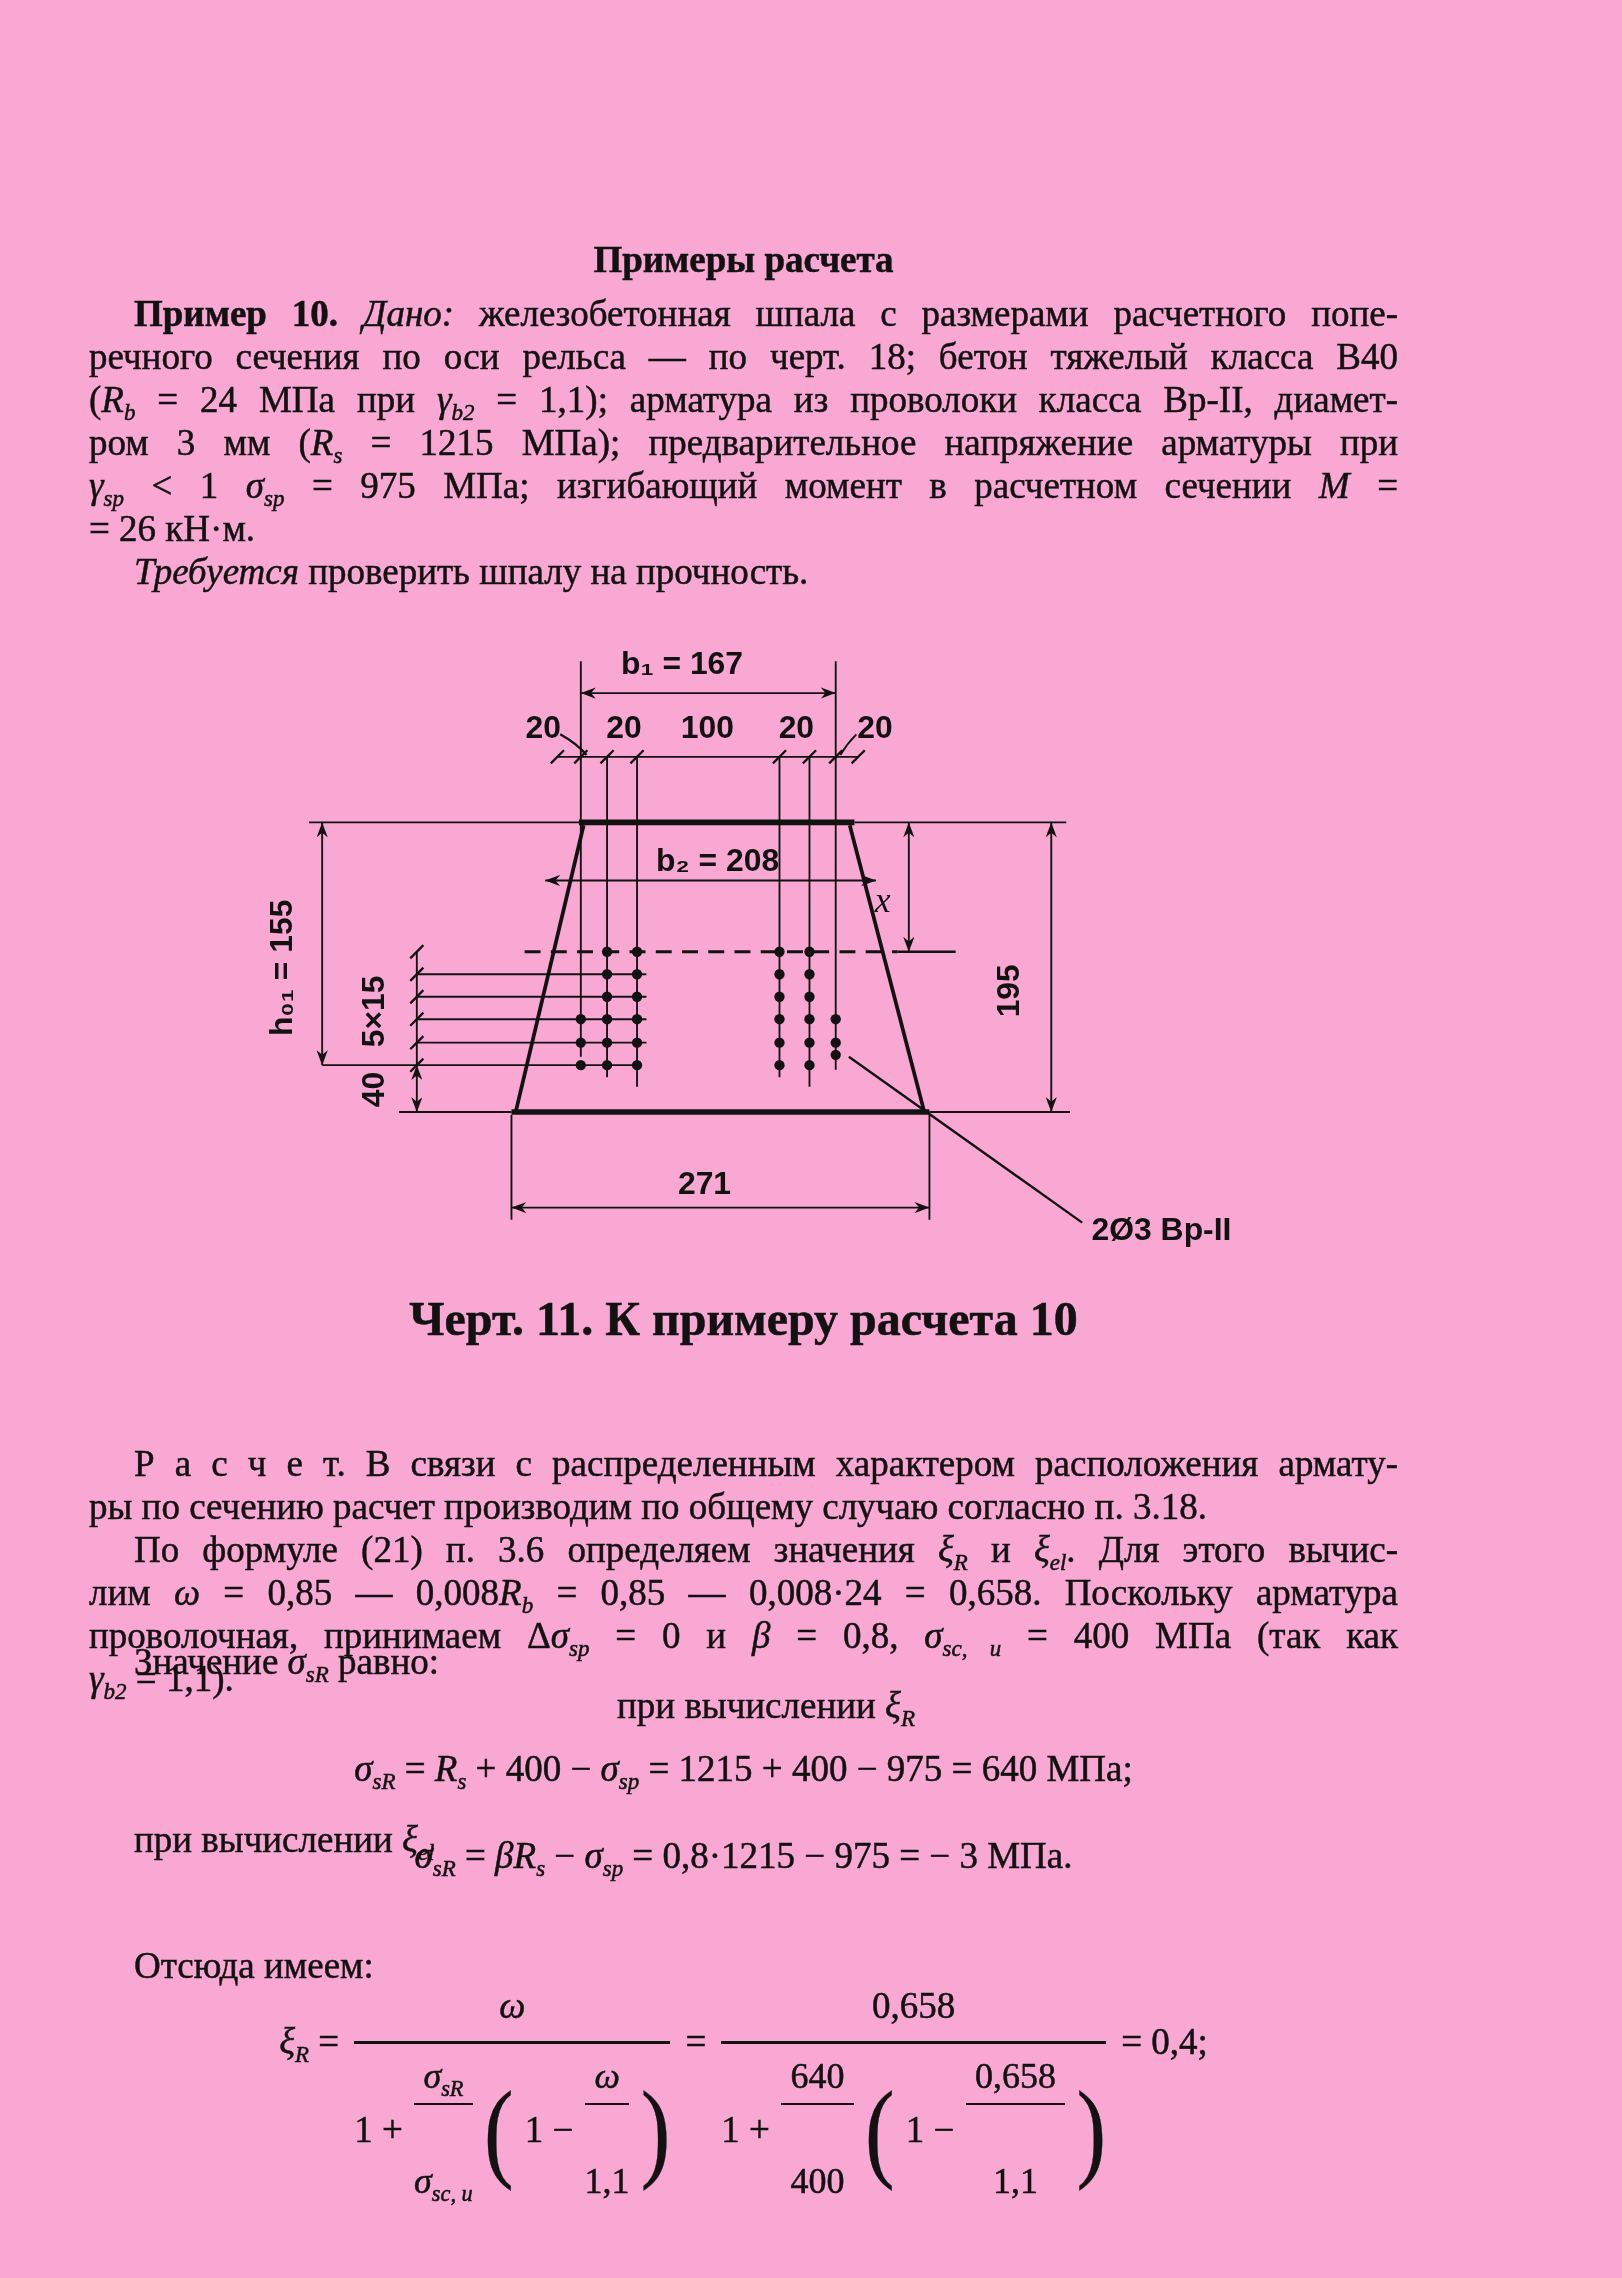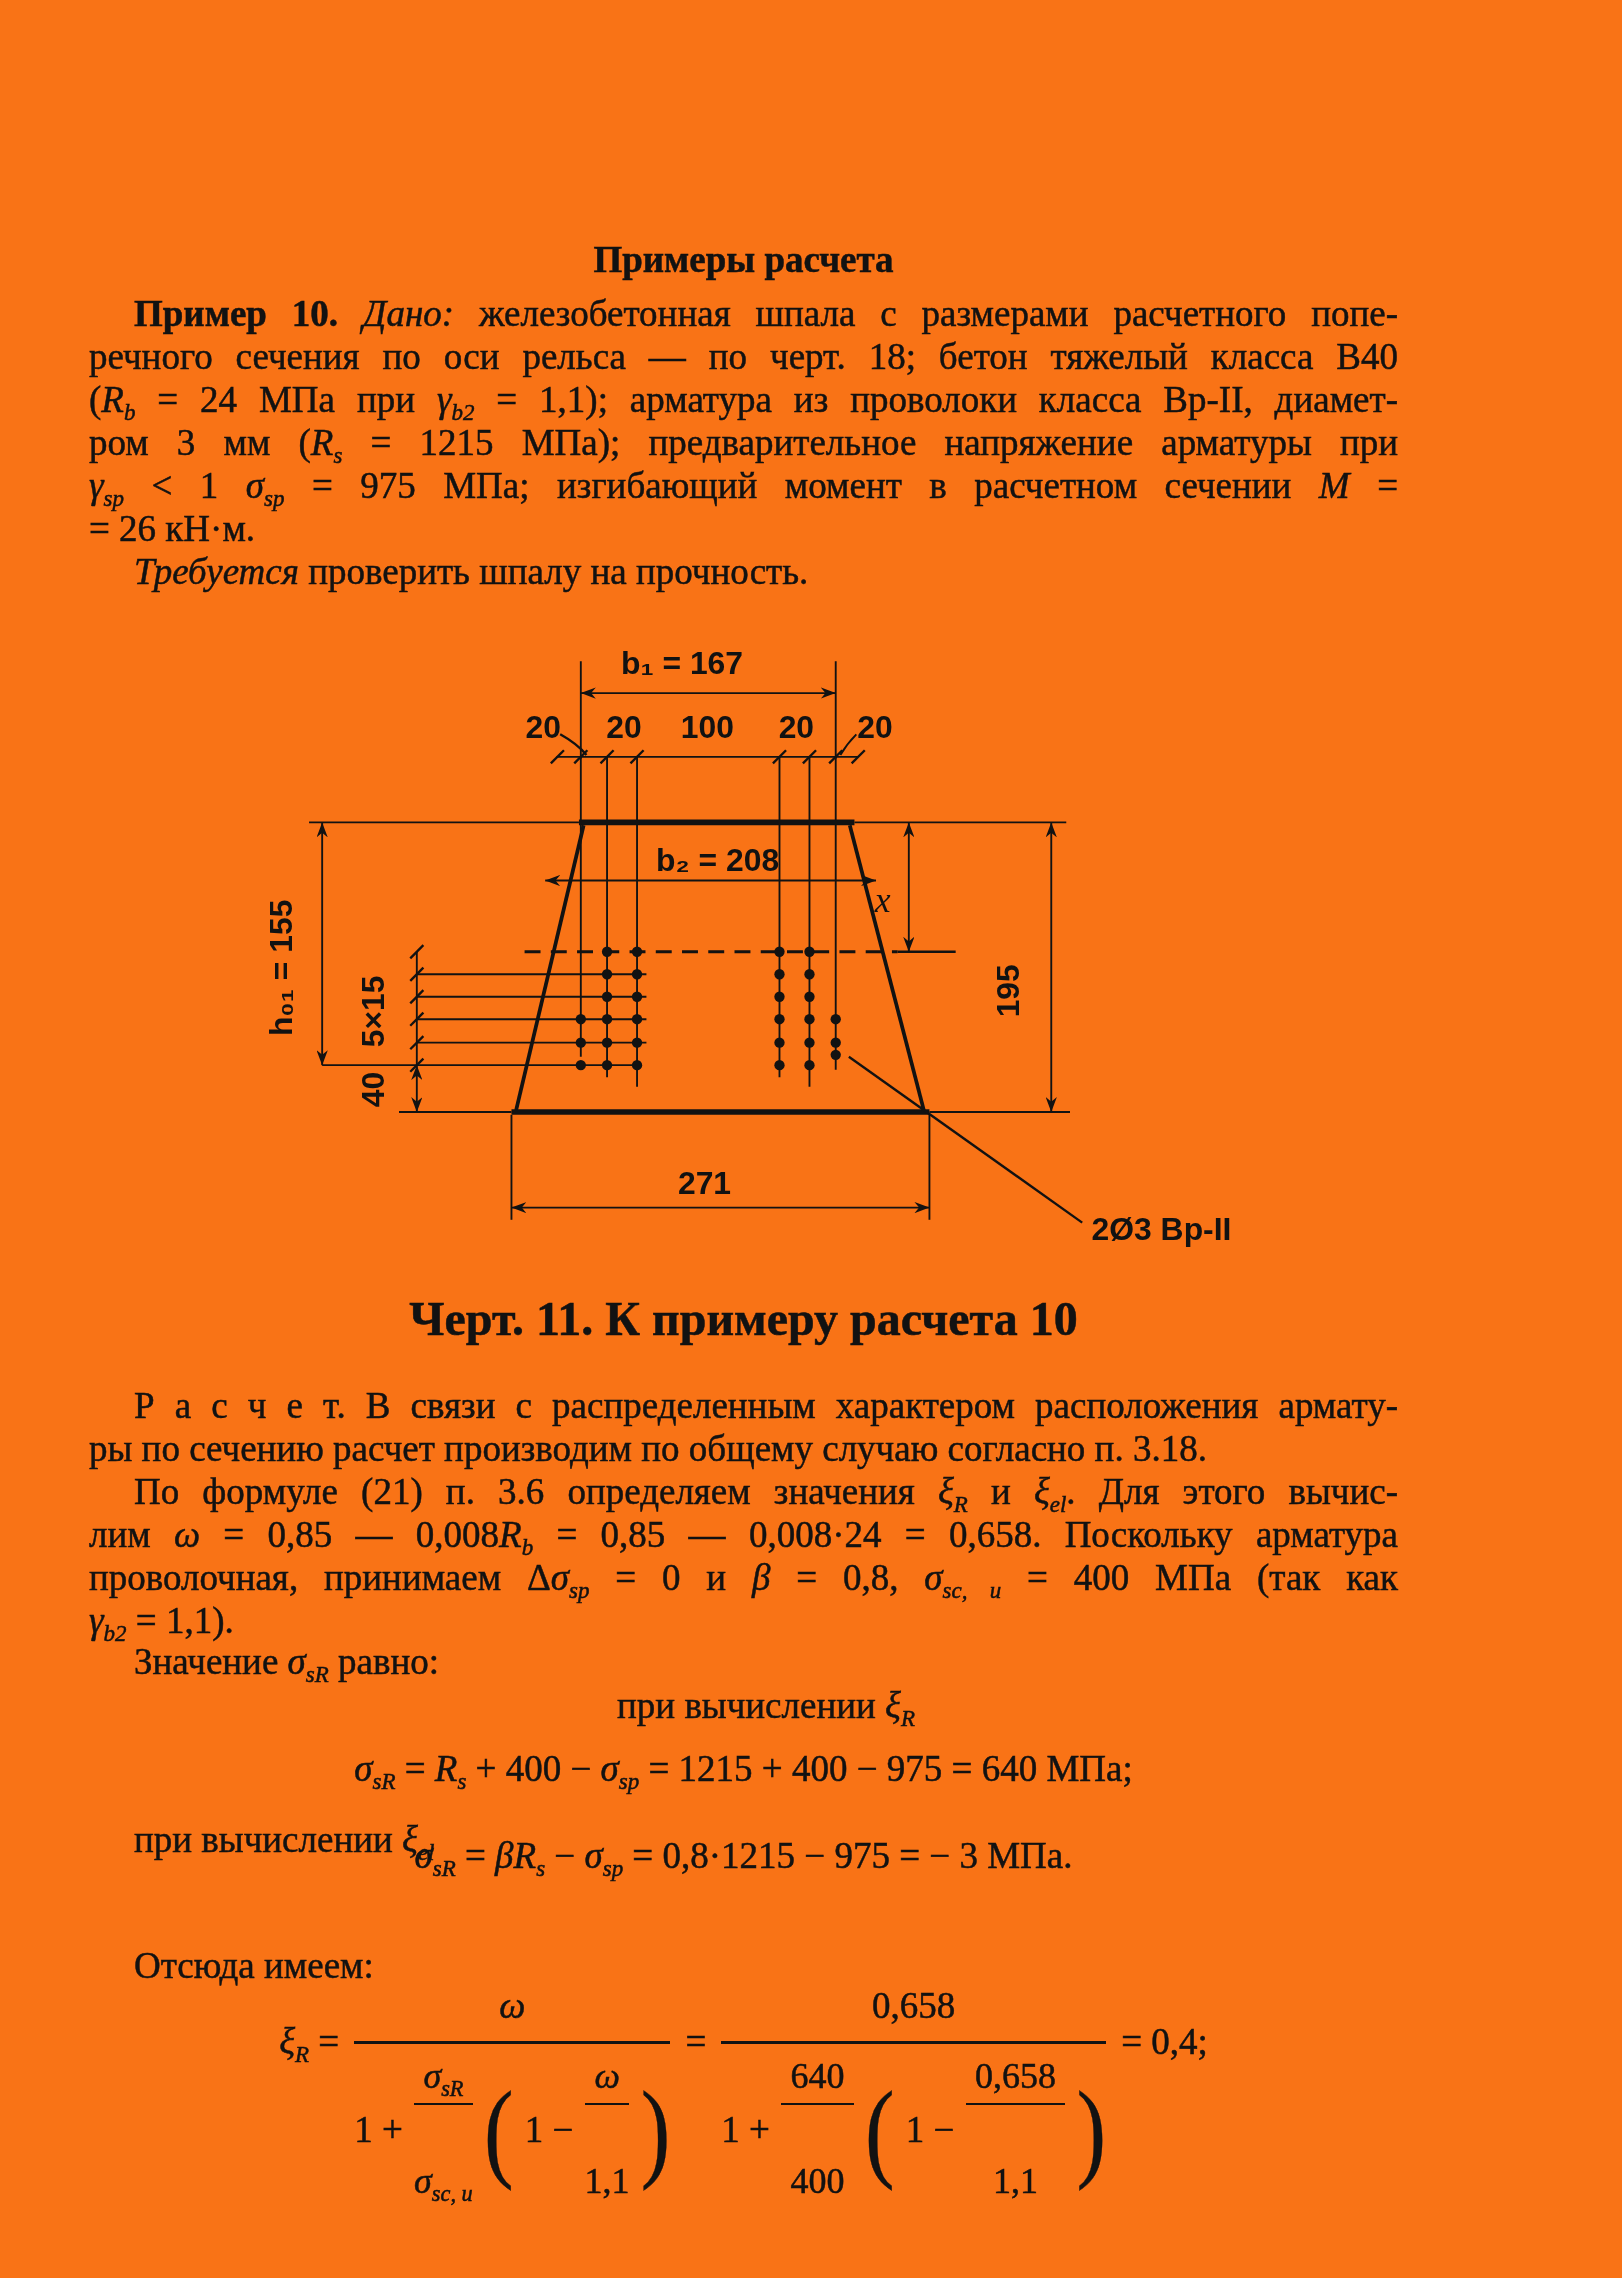--- a/index.html
+++ b/index.html
@@ -1,18 +1,18 @@
 <!DOCTYPE html>
 <html style="font-size:15px"><head>
 <meta charset="utf-8">
 <style>
   html,body { margin:0; padding:0; background:#e8e8e8; }
   .page {
     position:relative; width:1623px; height:2279px; margin:0 auto;
-    background:#f97316; color:#121212; overflow:hidden;
+    background:#f9a8d4; color:#121212; overflow:hidden;
     font-family:"Liberation Serif","DejaVu Serif",serif;
     -webkit-text-stroke:0.5px #121212;
   }
   .block { position:absolute; left:89px; width:1309px; }
   .line { height:43px; line-height:43px; font-size:37px; white-space:nowrap; }
   .j { text-align:justify; text-align-last:justify; white-space:normal; }
   .ind { text-indent:45px; }
   .ctr { text-align:center; }
   .title { font-weight:bold; font-size:39px; }
   .caption { font-weight:bold; font-size:36px; }
@@ -198,21 +198,21 @@
       <text transform="translate(240,504) rotate(-90)">40</text>
       <text x="582" y="596" text-anchor="middle" font-size="38">271</text>
       <text x="995" y="646" font-size="40">2Ø3 Вр-II</text>
     </svg>
   </div>
 
   <div class="block caption ctr" style="top:1297px;">
     <div class="line ctr" style="font-size:48px;">Черт. 11. К примеру расчета 10</div>
   </div>
 
-  <div class="block" style="top:1384px;">
+  <div class="block" style="top:1442px;">
     <div class="line j ind">Р а с ч е т.  В связи с распределенным характером расположения армату-</div>
     <div class="line">ры по сечению  расчет производим по общему случаю согласно п. 3.18.</div>
     <div class="line j ind">По формуле (21) п. 3.6 определяем значения <i>ξ<sub>R</sub></i> и <i>ξ<sub>el</sub></i>. Для этого вычис-</div>
     <div class="line j">лим  <i>ω</i> = 0,85 — 0,008<i>R<sub>b</sub></i> = 0,85 — 0,008·24 = 0,658. Поскольку арматура</div>
     <div class="line j">проволочная, принимаем Δ<i>σ<sub>sp</sub></i> = 0 и <i>β</i> = 0,8, <i>σ<sub>sc, u</sub></i> = 400 МПа (так как</div>
     <div class="line"><i>γ<sub>b2</sub></i> = 1,1).</div>
   </div>
 
   <div class="block" style="top:1640px;">
     <div class="line ind">Значение <i>σ<sub>sR</sub></i> равно:</div>

